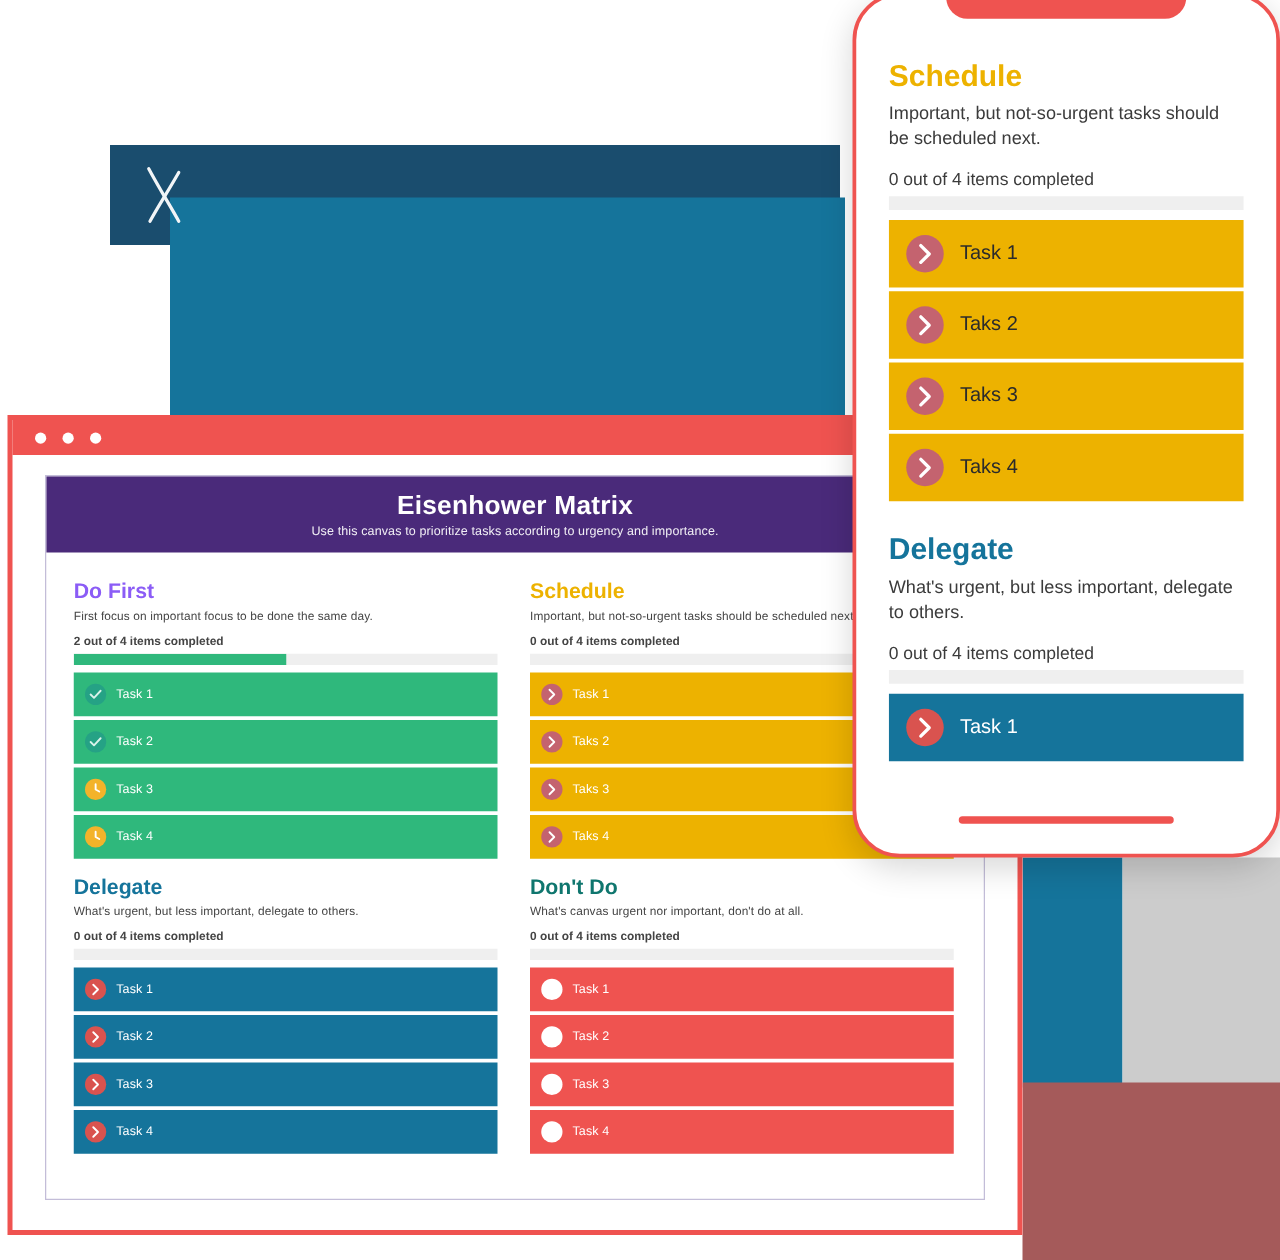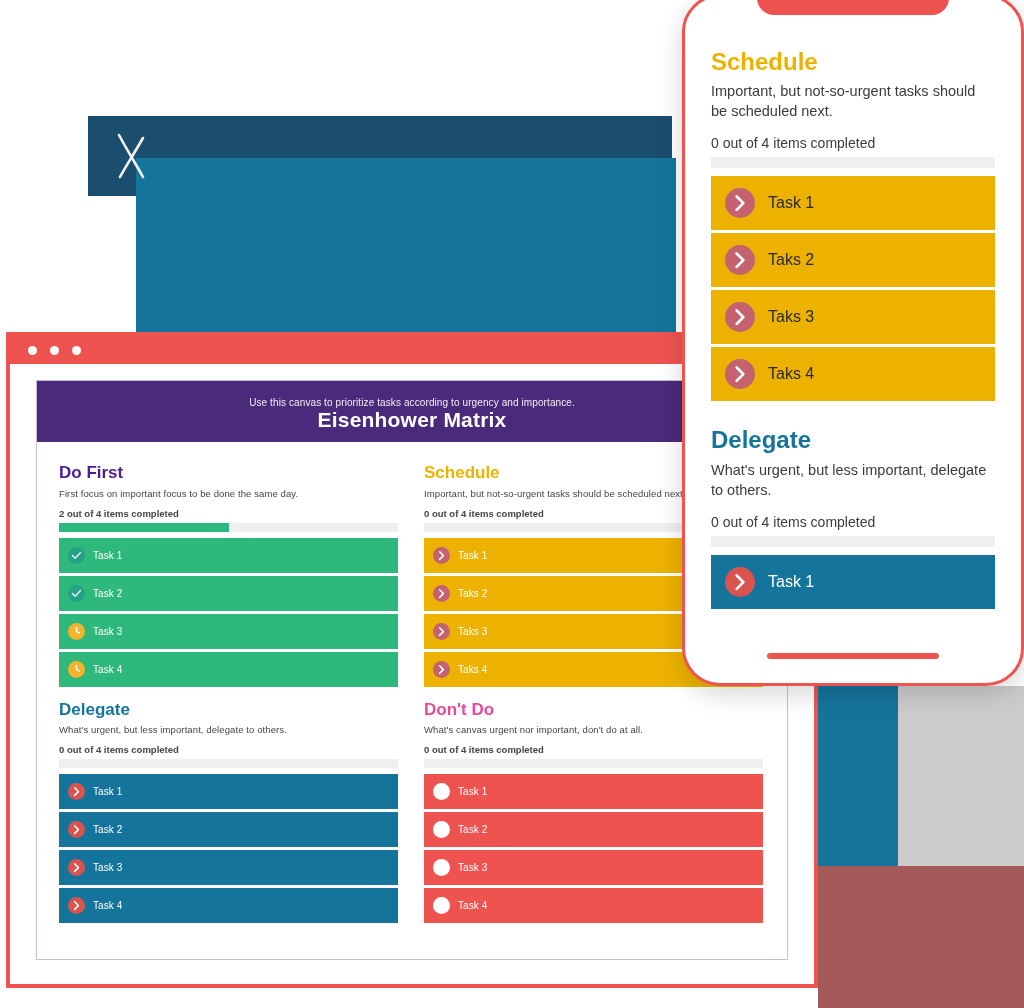--- a/index.html
+++ b/index.html
@@ -116,27 +116,27 @@
 
   <div id="browser-window">
     <div id="browser-titlebar">
       <span class="dot"></span>
       <span class="dot"></span>
       <span class="dot"></span>
     </div>
 
     <div id="browser-viewport">
       <div id="matrix-header">
+        <div id="matrix-title">Eisenhower Matrix</div>
         <div id="matrix-subtitle">Use this canvas to prioritize tasks according to urgency and importance.</div>
-        <div id="matrix-title">Eisenhower Matrix</div>
       </div>
 
       <div id="quadrant-grid">
           <div class="quadrant">
-            <div class="q-title" style="color: #4c1d95;">Do First</div>
+            <div class="q-title" style="color: #8b5cf6;">Do First</div>
             <div class="q-desc">First focus on important focus to be done the same day.</div>
             <div class="q-progress-label">2 out of 4 items completed</div>
             <div class="q-progress-track">
               <div class="q-progress-fill" style="width: 50%; background: rgb(47, 184, 124);"></div>
             </div>
             <div class="task-list">
               <div class="task-row" style="background: rgb(47, 184, 124);">
                 <span class="task-badge" style="background: rgb(37, 162, 133);">
                   <svg width="17" height="17" viewBox="0 0 17 17">
                     <polyline points="4.5,8.6 7.2,11.3 12.5,5.6" fill="none" stroke="#d9f2ea" stroke-width="1.5" stroke-linecap="round" stroke-linejoin="round"></polyline>
@@ -248,21 +248,21 @@
                 <span class="task-badge" style="background: rgb(217, 83, 79);">
                   <svg width="17" height="17" viewBox="0 0 17 17">
                     <polyline points="6.6,4.8 10.4,8.6 6.6,12.4" fill="none" stroke="#ffffff" stroke-width="1.5" stroke-linecap="round" stroke-linejoin="round"></polyline>
                   </svg>
                 </span>
                 <span>Task 4</span>
               </div>
             </div>
           </div>
           <div class="quadrant">
-            <div class="q-title" style="color: #ec4899;">Don't Do</div>
+            <div class="q-title" style="color: #0f766e;">Don't Do</div>
             <div class="q-desc">What's canvas urgent nor important, don't do at all.</div>
             <div class="q-progress-label">0 out of 4 items completed</div>
             <div class="q-progress-track">
               <div class="q-progress-fill" style="width: 0%; background: rgb(239, 83, 80);"></div>
             </div>
             <div class="task-list">
               <div class="task-row" style="background: rgb(239, 83, 80);">
                 <span class="task-badge" style="background: rgb(255, 255, 255);"></span>
                 <span>Task 1</span>
               </div>

